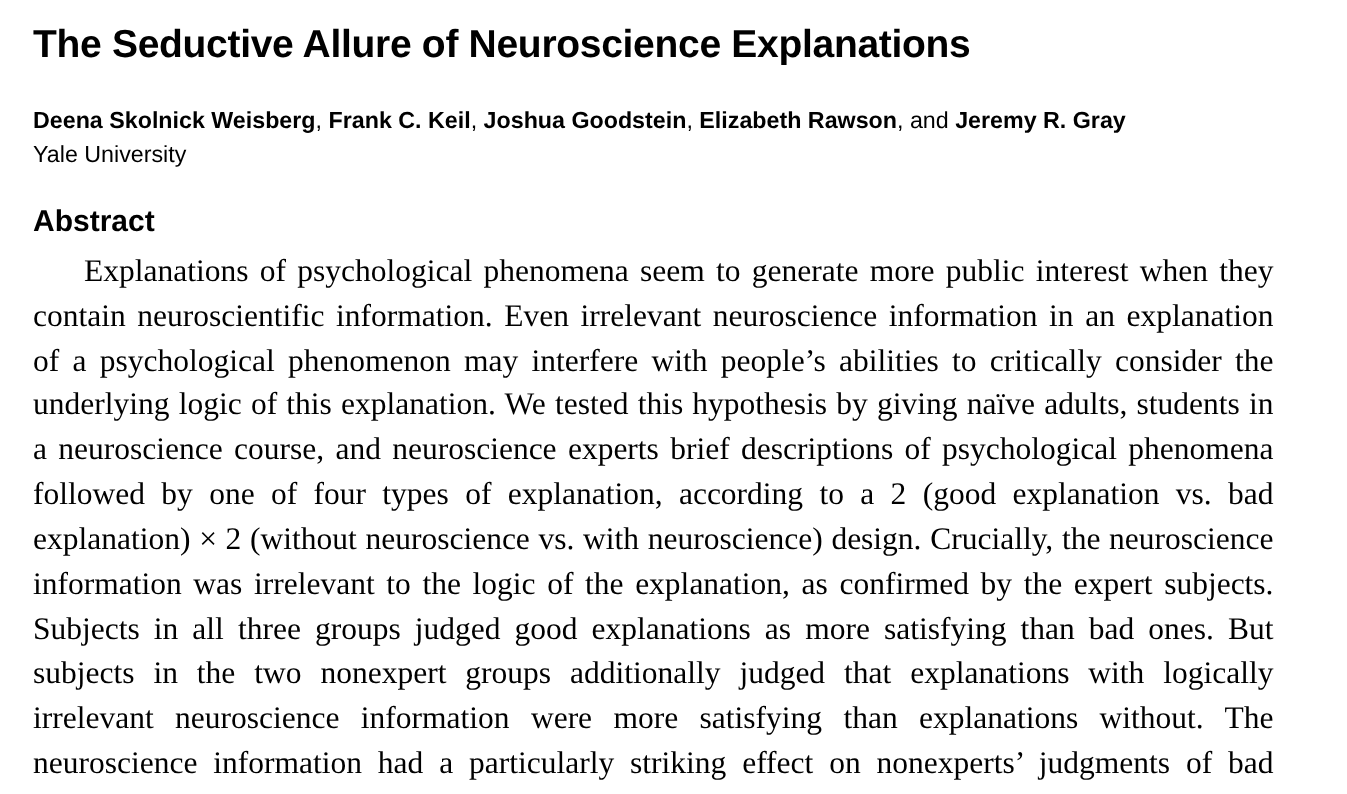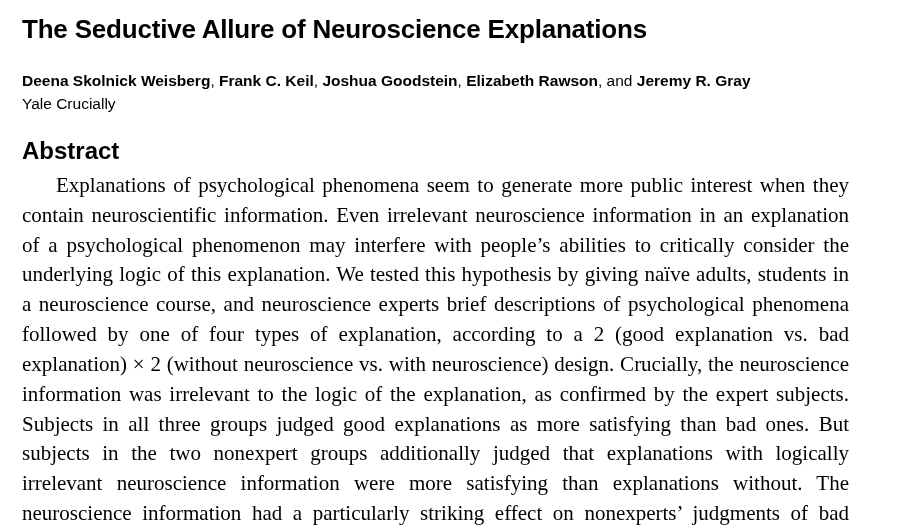--- a/index.html
+++ b/index.html
@@ -46,21 +46,21 @@
     font-weight: normal;
   }
   .affiliation {
     font-family: "Liberation Sans", sans-serif;
     font-size: 15.5px;
     font-weight: normal;
     margin-top: 2px;
   }
   .section-heading {
     font-family: "Liberation Sans", sans-serif;
-    font-size: 24px;
+    font-size: 20px;
     font-weight: bold;
     margin: 22px 0 6px 0;
   }
   .abstract-body {
     font-family: "Liberation Serif", serif;
     font-size: 21px;
     line-height: 1.42;
     text-align: justify;
     text-indent: 34px;
     margin: 0;
@@ -71,20 +71,20 @@
 </style>
 </head>
 <body>
 
 <div class="page">
 
   <h1 class="paper-title">The Seductive Allure of Neuroscience Explanations</h1>
 
   <div class="authors-block">
     <p class="authors-line"><span class="author-name">Deena Skolnick Weisberg</span><span class="author-sep">, </span><span class="author-name">Frank C. Keil</span><span class="author-sep">, </span><span class="author-name">Joshua Goodstein</span><span class="author-sep">, </span><span class="author-name">Elizabeth Rawson</span><span class="author-sep">, and </span><span class="author-name">Jeremy R. Gray</span></p>
-    <div class="affiliation">Yale Crucially</div>
+    <div class="affiliation">Yale University</div>
   </div>
 
   <h2 class="section-heading">Abstract</h2>
 
   <p class="abstract-body">Explanations of psychological phenomena seem to generate more public interest when they contain neuroscientific information. Even irrelevant neuroscience information in an explanation of a psychological phenomenon may interfere with people’s abilities to critically consider the underlying logic of this explanation. We tested this hypothesis by giving naïve adults, students in a neuroscience course, and neuroscience experts brief descriptions of psychological phenomena followed by one of four types of explanation, according to a 2 (good explanation vs. bad explanation) × 2 (without neuroscience vs. with neuroscience) design. Crucially, the neuroscience information was irrelevant to the logic of the explanation, as confirmed by the expert subjects. Subjects in all three groups judged good explanations as more satisfying than bad ones. But subjects in the two nonexpert groups additionally judged that explanations with logically irrelevant neuroscience information were more satisfying than explanations without. The neuroscience information had a particularly striking effect on nonexperts’ judgments of bad explanations, masking otherwise salient problems in these explanations.</p>
 
 </div>
 
 </body></html>

